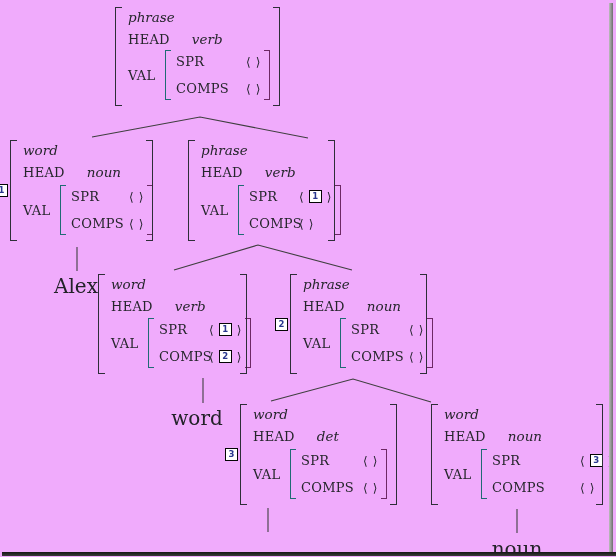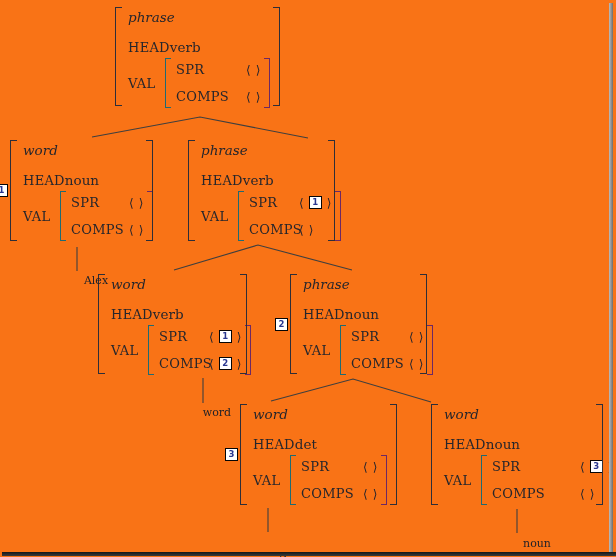--- a/index.html
+++ b/index.html
@@ -1,24 +1,24 @@
 <!DOCTYPE html>
 <html><head>
 <meta charset="utf-8">
 <style>
   html,body{margin:0;padding:0;background:#ffffff;}
-  .canvas{position:relative;width:616px;height:557px;background:#f97316;overflow:hidden;
+  .canvas{position:relative;width:616px;height:557px;background:#f0abfc;overflow:hidden;
           font-family:"DejaVu Serif",serif;color:#26262c;}
   
   .avm{position:absolute;display:flex;align-items:stretch;}
   .body{flex:1;display:flex;flex-direction:column;padding:2px 3px 5px 6px;min-width:0;}
   .type{font-style:italic;font-size:13.5px;line-height:17px;}
-  .head-row{display:flex;gap:0;margin-top:12px;align-items:baseline;}
+  .head-row{display:flex;gap:22px;margin-top:4px;align-items:baseline;}
   .feat{font-size:13px;letter-spacing:.3px;line-height:19px;white-space:nowrap;}
-  .ival{font-size:13.5px;}
+  .ival{font-style:italic;font-size:13.5px;}
   .val-row{display:flex;align-items:stretch;margin-top:auto;}
   .val-row > .feat{align-self:center;width:37px;flex:0 0 auto;}
   .igrid{display:grid;grid-template-columns:var(--lc,58px) auto;align-items:center;
          padding:3px 4px 3px 5px;row-gap:8px;}
   .list{display:inline-flex;align-items:center;gap:5px;}
   .ang{font-family:"DejaVu Sans",sans-serif;font-size:12px;color:#24242e;line-height:12px;}
   
   .br{flex:0 0 auto;width:6px;align-self:stretch;}
   .br.l{border-left:1.4px solid var(--bc);border-top:1.4px solid var(--bc);border-bottom:1.4px solid var(--bc);}
   .br.r{border-right:1.4px solid var(--bc);border-top:1.4px solid var(--bc);border-bottom:1.4px solid var(--bc);}
@@ -27,21 +27,21 @@
   .br.inner.l{--bc:#1f6b74;}
   .br.inner.r{--bc:#6d2864;}
   
   .tagbox{display:inline-flex;align-items:center;justify-content:center;
           width:11px;height:11px;border:1.5px solid #050505;background:#fff;
           font-family:"DejaVu Sans",sans-serif;font-size:8.5px;font-weight:bold;
           color:#2a3790;line-height:1;flex:0 0 auto;}
   .tagbox:empty{display:none;}
   .tagslot{position:absolute;left:-15px;top:44px;}
   
-  .terminal{position:absolute;transform:translateX(-50%);font-size:11px;color:#222228;margin-left:20px;}
+  .terminal{position:absolute;transform:translateX(-50%);font-size:20px;color:#222228;}
   
   .lines{position:absolute;left:0;top:0;pointer-events:none;}
   
   .edge-right{position:absolute;left:609px;top:3px;width:4px;height:549px;
               background:linear-gradient(to right,#bdbdbd,#6e6e6e);}
   .edge-bottom{position:absolute;left:2px;top:552px;width:614px;height:4px;
                background:linear-gradient(to bottom,#161616,#3a3a3a);}
 </style>
 </head>
 <body>

